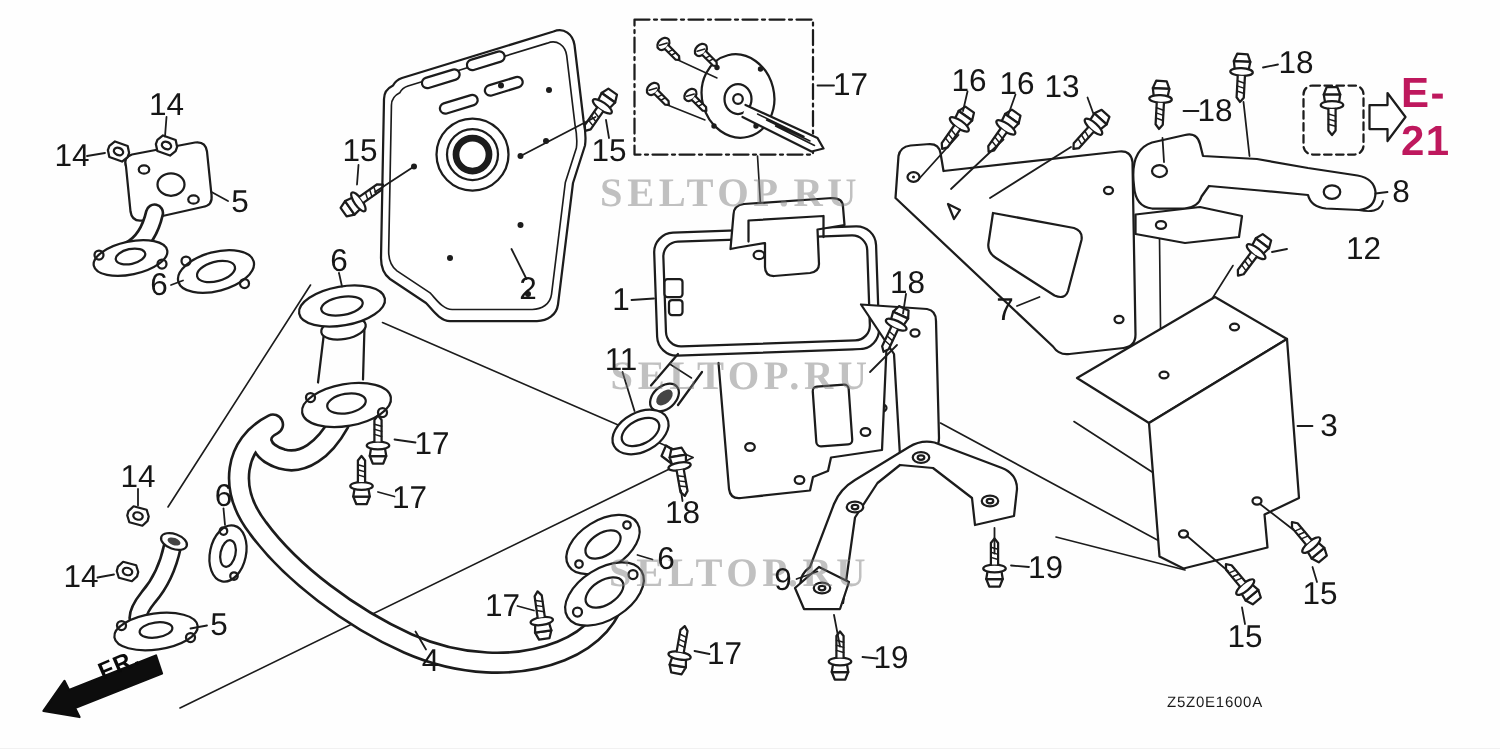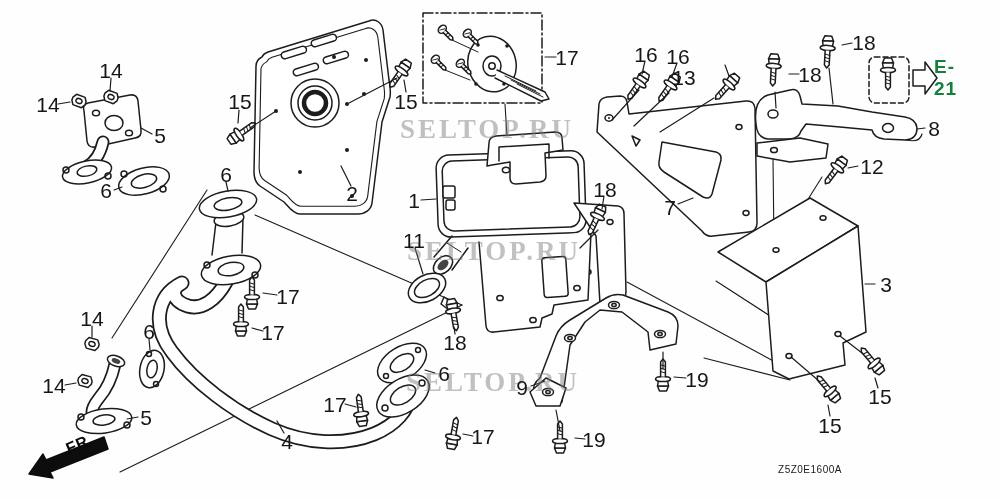--- a/index.html
+++ b/index.html
@@ -15,21 +15,21 @@
     font-family:"Liberation Sans", sans-serif;
   }
   .watermark{
     position:absolute;transform:translate(-50%,-50%);
     font-family:Liberation Serif, serif;font-weight:bold;
     font-size:27px;letter-spacing:3px;color:rgba(125,125,125,0.48);
     white-space:nowrap;user-select:none;
   }
   .eref{
     position:absolute;left:956px;top:78px;transform:translate(-50%,-50%);
-    font-weight:bold;font-size:19px;color:#15803d;letter-spacing:1px;
+    font-weight:bold;font-size:28px;color:#be185d;letter-spacing:1px;
   }
   .part-code{
     position:absolute;left:810px;top:469px;transform:translate(-50%,-50%);
     font-size:10px;color:#1a1a1a;letter-spacing:0.5px;
   }
   .fr-label{
     position:absolute;left:80px;top:444px;transform:translate(-50%,-50%) rotate(-23deg);
     font-weight:bold;font-size:16px;color:#0a0a0a;letter-spacing:1px;
   }
 </style>
@@ -345,25 +345,25 @@
       <div class="callout" style="left: 48px; top: 104px;">14</div>
       <div class="callout" style="left: 160px; top: 135px;">5</div>
       <div class="callout" style="left: 106px; top: 190px;">6</div>
       <div class="callout" style="left: 240px; top: 101px;">15</div>
       <div class="callout" style="left: 226px; top: 174px;">6</div>
       <div class="callout" style="left: 352px; top: 193px;">2</div>
       <div class="callout" style="left: 406px; top: 101px;">15</div>
       <div class="callout" style="left: 567px; top: 57px;">17</div>
       <div class="callout" style="left: 646px; top: 54px;">16</div>
       <div class="callout" style="left: 678px; top: 56px;">16</div>
-      <div class="callout" style="left: 684px; top: 58px; margin-top: 19px;">13</div>
+      <div class="callout" style="left: 708px; top: 58px;">13</div>
       <div class="callout" style="left: 864px; top: 42px;">18</div>
       <div class="callout" style="left: 810px; top: 74px;">18</div>
       <div class="callout" style="left: 934px; top: 128px;">8</div>
-      <div class="callout" style="left: 872px; top: 166px;">12</div>
+      <div class="callout" style="left: 909px; top: 166px;">12</div>
       <div class="callout" style="left: 414px; top: 200px;">1</div>
       <div class="callout" style="left: 605px; top: 189px;">18</div>
       <div class="callout" style="left: 670px; top: 207px;">7</div>
       <div class="callout" style="left: 414px; top: 240px;">11</div>
       <div class="callout" style="left: 886px; top: 284px;">3</div>
       <div class="callout" style="left: 288px; top: 296px;">17</div>
       <div class="callout" style="left: 273px; top: 332px;">17</div>
       <div class="callout" style="left: 92px; top: 318px;">14</div>
       <div class="callout" style="left: 149px; top: 331px;">6</div>
       <div class="callout" style="left: 54px; top: 385px;">14</div>

